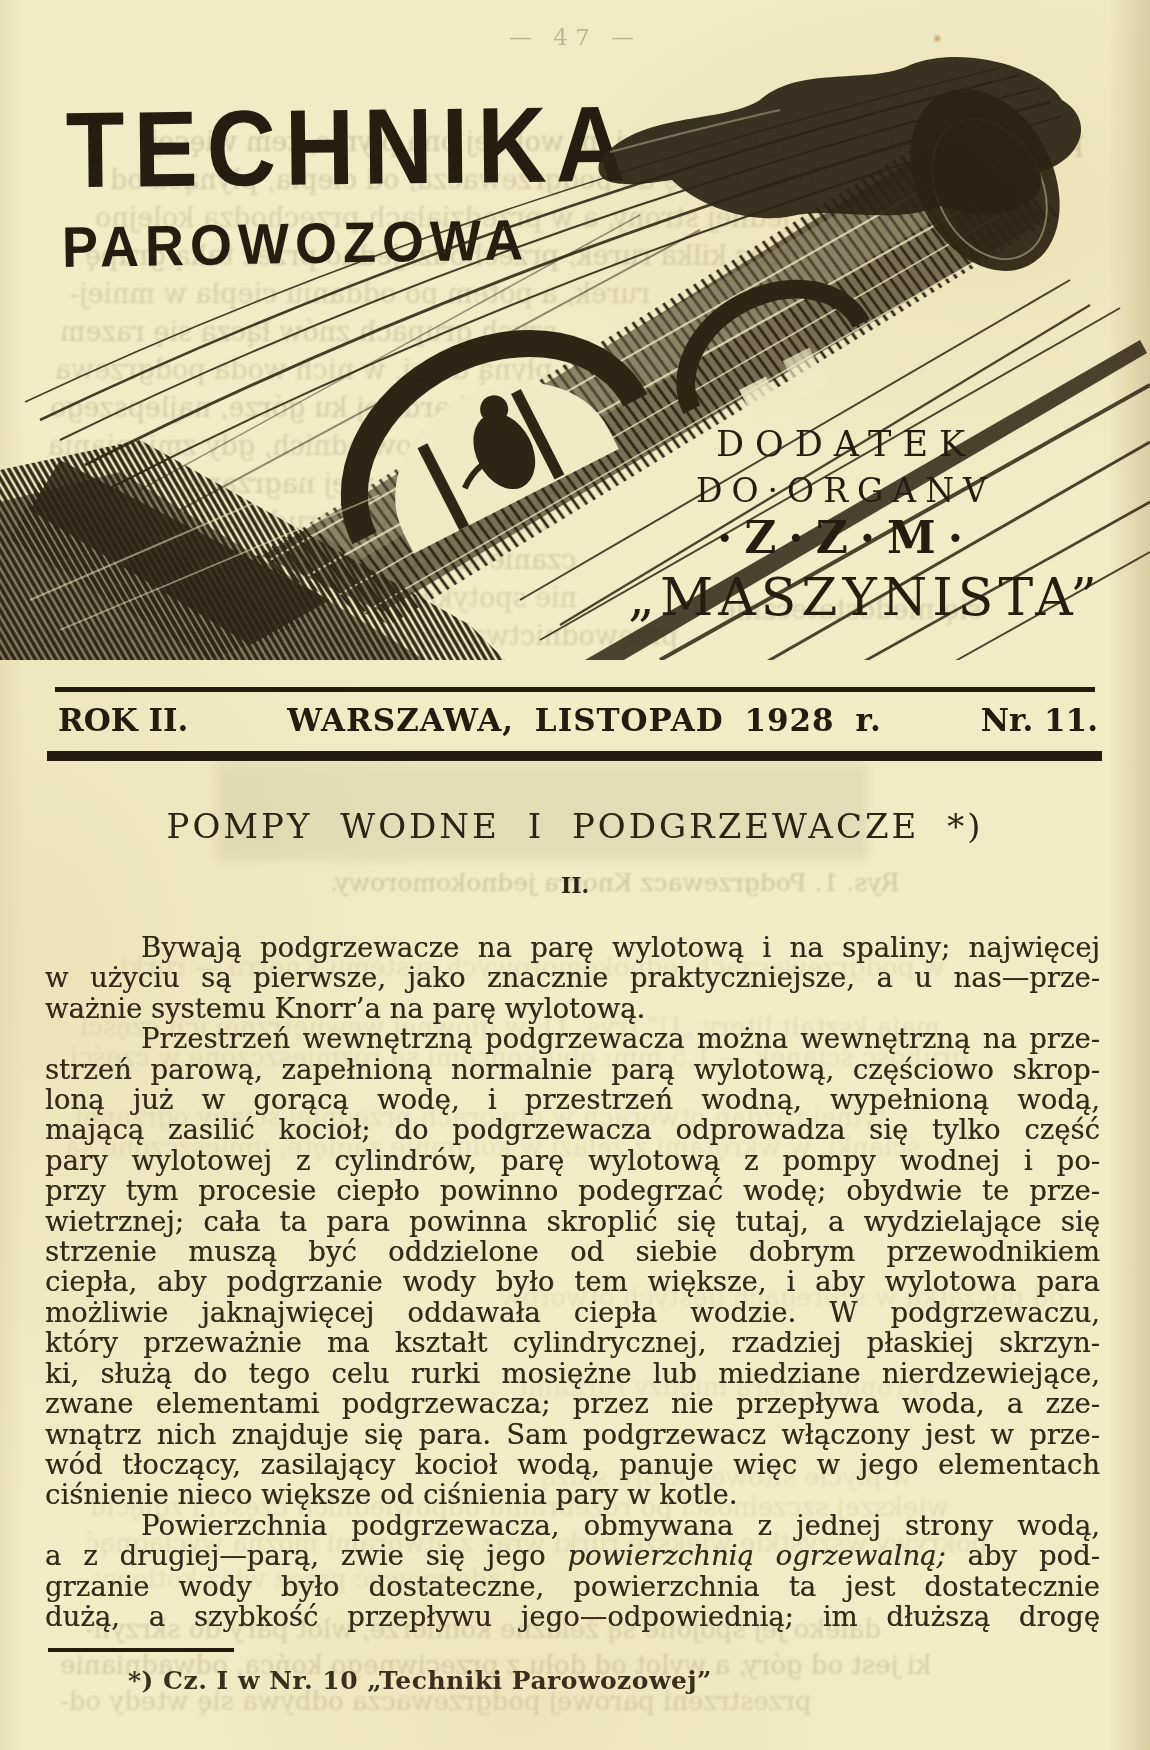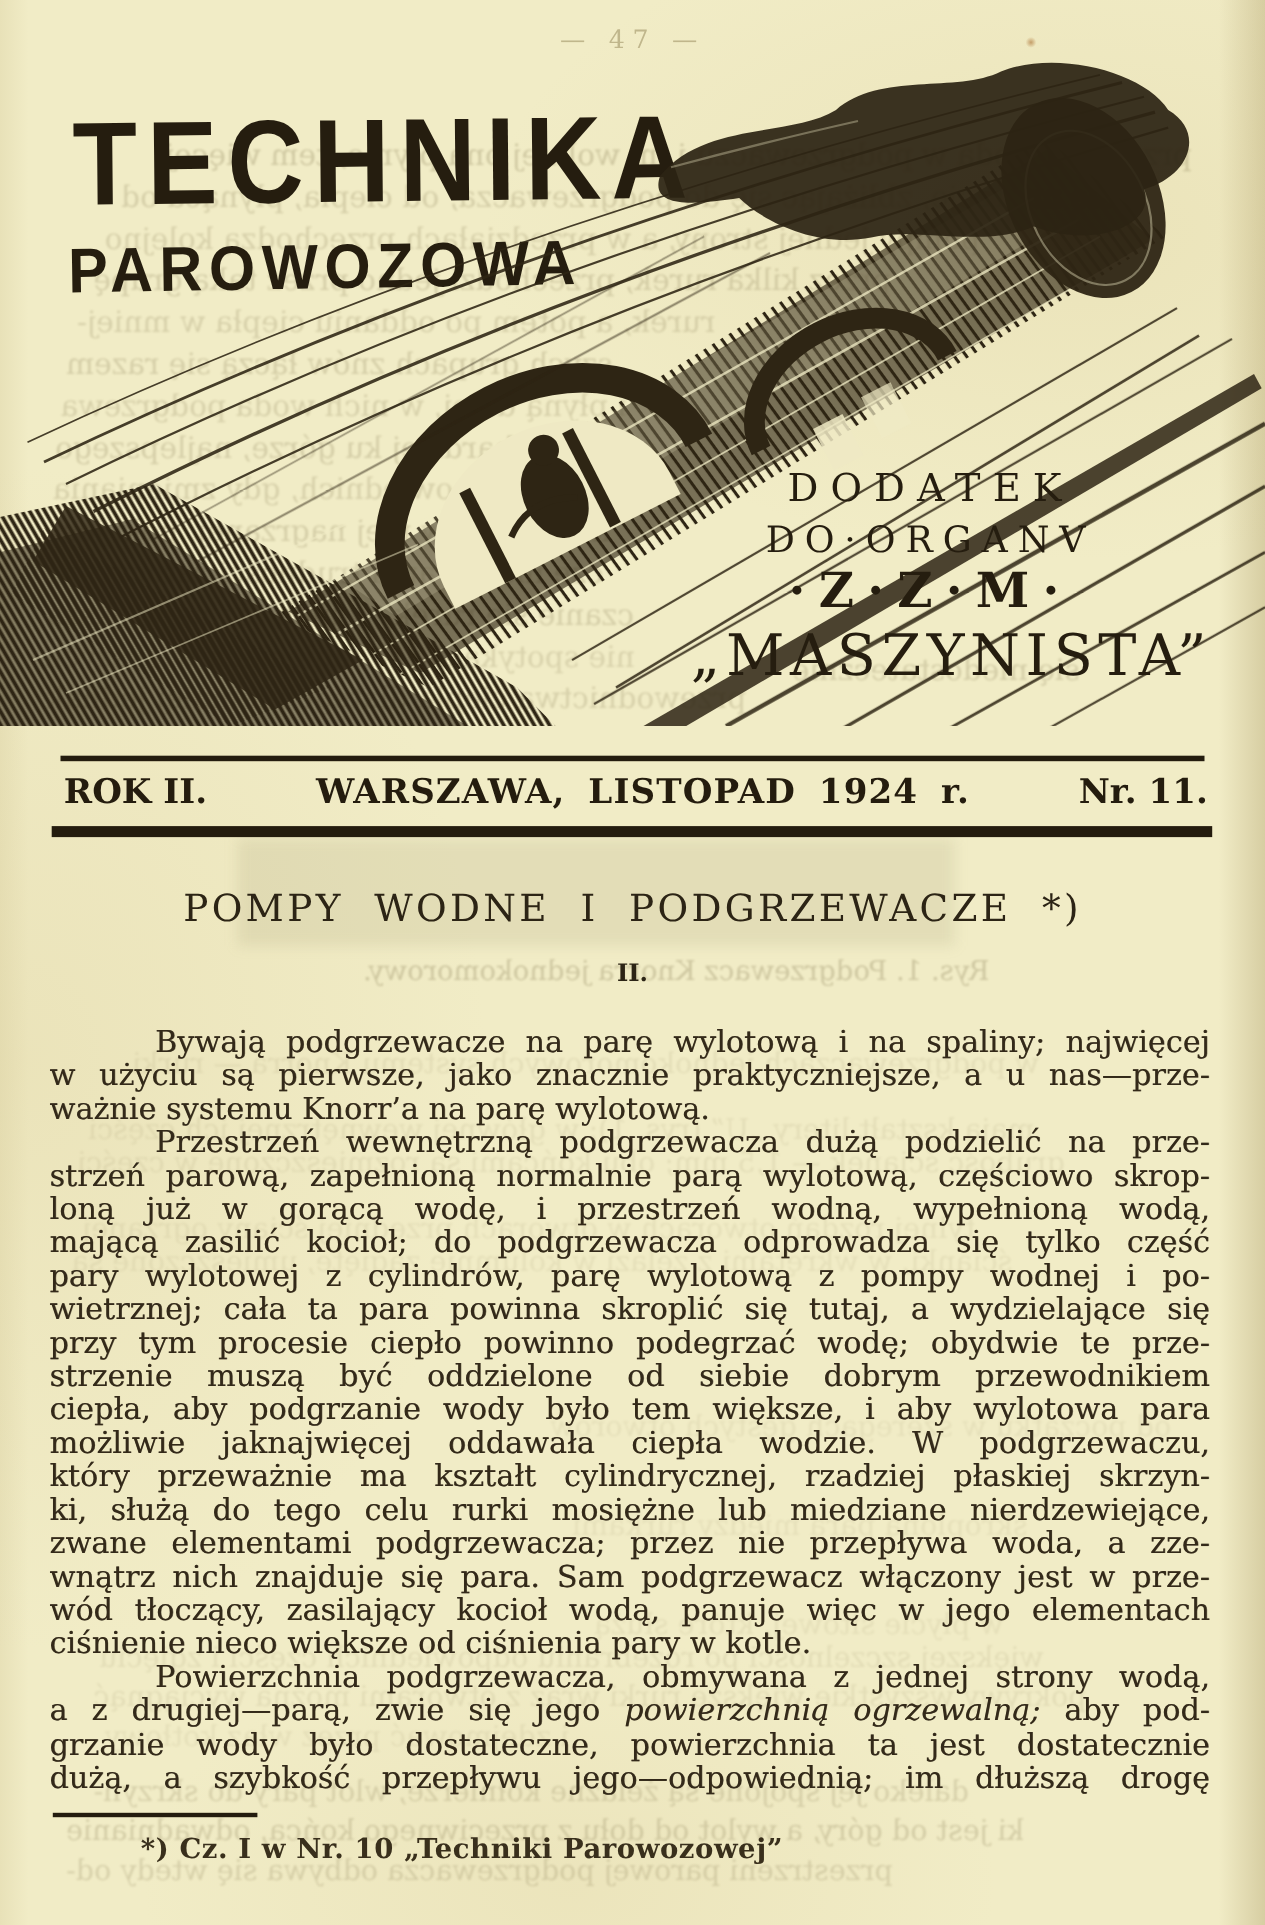--- a/index.html
+++ b/index.html
@@ -202,42 +202,42 @@
   <div class="supplement">
     <div class="sup1">DODATEK</div>
     <div class="sup2">DO·ORGANV</div>
     <div class="sup3">·Z·Z·M·</div>
     <div class="sup4">„MASZYNISTA”</div>
   </div>
 
   <div class="rule rule-thin"></div>
   <div class="issue-row">
     <span>ROK II.</span>
-    <span class="mid">WARSZAWA, LISTOPAD 1924 r.</span>
+    <span class="mid">WARSZAWA, LISTOPAD 1928 r.</span>
     <span>Nr. 11.</span>
   </div>
   <div class="rule rule-thick"></div>
 
   <div class="article-title">POMPY WODNE I PODGRZEWACZE *)</div>
   <div class="section-no">II.</div>
 
   <div class="article-body">
       <div class="paragraph">
         <div class="line"><span>Bywają podgrzewacze na parę wylotową i na spaliny; najwięcej</span></div>
         <div class="line"><span>w użyciu są pierwsze, jako znacznie praktyczniejsze, a u nas—prze-</span></div>
         <div class="line last"><span>ważnie systemu Knorr’a na parę wylotową.</span></div>
       </div>
       <div class="paragraph">
-        <div class="line"><span>Przestrzeń wewnętrzną podgrzewacza dużą podzielić na prze-</span></div>
+        <div class="line"><span>Przestrzeń wewnętrzną podgrzewacza można wewnętrzną na prze-</span></div>
         <div class="line"><span>strzeń parową, zapełnioną normalnie parą wylotową, częściowo skrop-</span></div>
         <div class="line"><span>loną już w gorącą wodę, i przestrzeń wodną, wypełnioną wodą,</span></div>
         <div class="line"><span>mającą zasilić kocioł; do podgrzewacza odprowadza się tylko część</span></div>
         <div class="line"><span>pary wylotowej z cylindrów, parę wylotową z pompy wodnej i po-</span></div>
+        <div class="line"><span>przy tym procesie ciepło powinno podegrzać wodę; obydwie te prze-</span></div>
         <div class="line"><span>wietrznej; cała ta para powinna skroplić się tutaj, a wydzielające się</span></div>
-        <div class="line"><span>przy tym procesie ciepło powinno podegrzać wodę; obydwie te prze-</span></div>
         <div class="line"><span>strzenie muszą być oddzielone od siebie dobrym przewodnikiem</span></div>
         <div class="line"><span>ciepła, aby podgrzanie wody było tem większe, i aby wylotowa para</span></div>
         <div class="line"><span>możliwie jaknajwięcej oddawała ciepła wodzie. W podgrzewaczu,</span></div>
         <div class="line"><span>który przeważnie ma kształt cylindrycznej, rzadziej płaskiej skrzyn-</span></div>
         <div class="line"><span>ki, służą do tego celu rurki mosiężne lub miedziane nierdzewiejące,</span></div>
         <div class="line"><span>zwane elementami podgrzewacza; przez nie przepływa woda, a zze-</span></div>
         <div class="line"><span>wnątrz nich znajduje się para. Sam podgrzewacz włączony jest w prze-</span></div>
         <div class="line"><span>wód tłoczący, zasilający kocioł wodą, panuje więc w jego elementach</span></div>
         <div class="line last"><span>ciśnienie nieco większe od ciśnienia pary w kotle.</span></div>
       </div>

